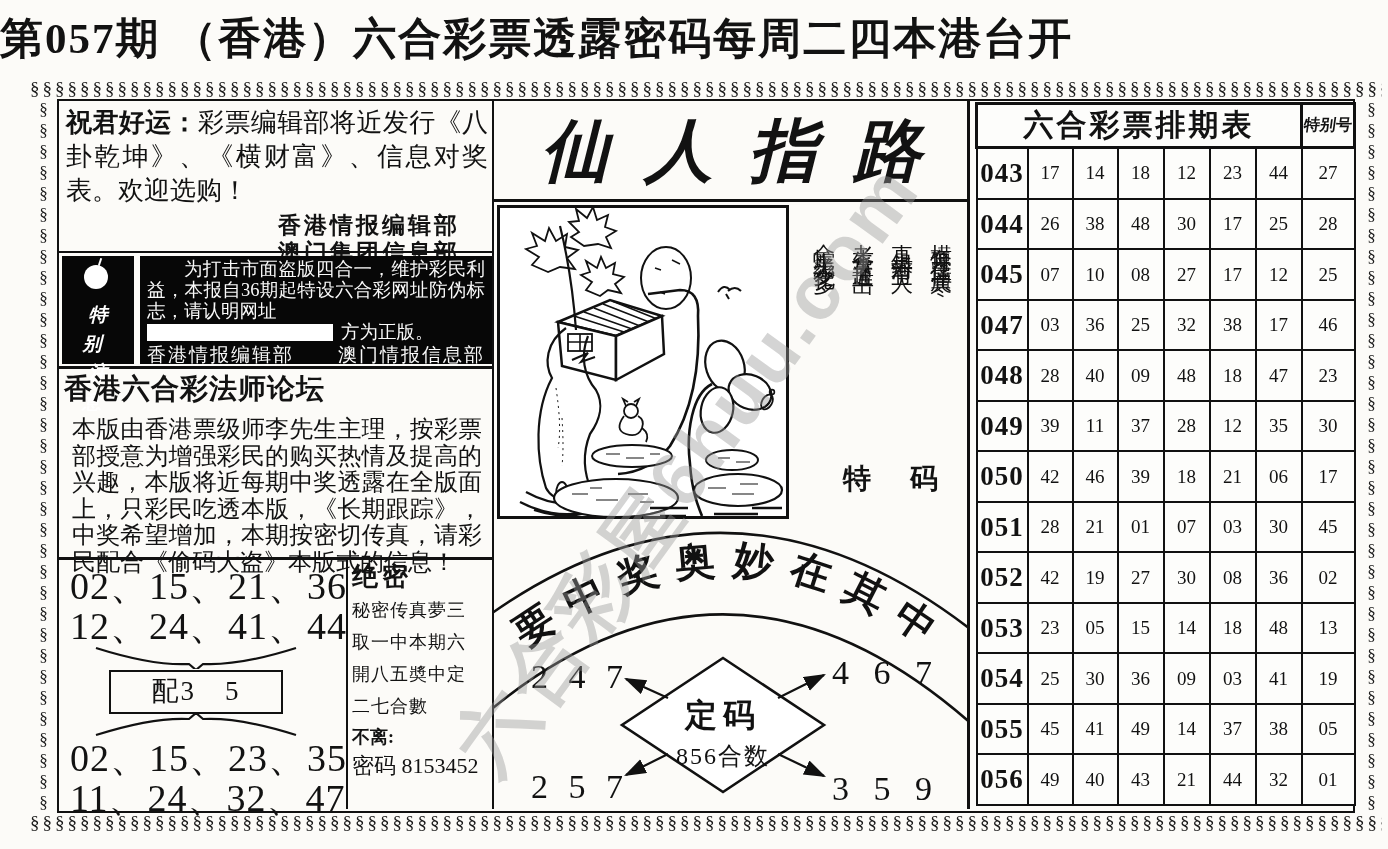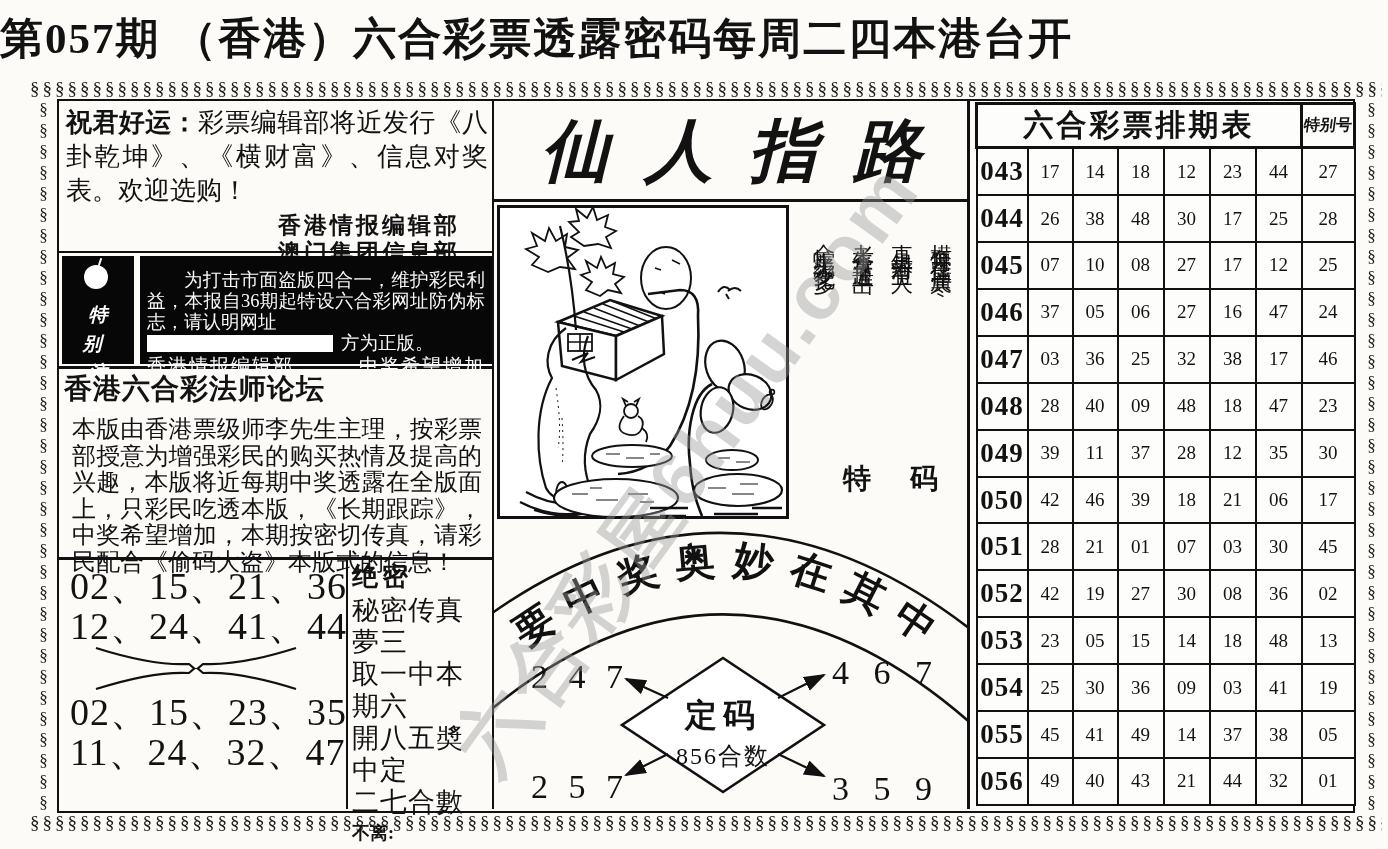--- a/index.html
+++ b/index.html
@@ -35,38 +35,38 @@
          letter-spacing:3px;padding-right:28px;}
   .sign:first-of-type{margin-top:4px;}
 
   .notice-label{left:62px;top:256px;width:72px;height:108px;background:#070707;color:#fff;}
   .bulb{position:absolute;left:18px;top:2px;width:30px;height:34px;}
   .bulb .cord{position:absolute;left:19px;top:0;width:2px;height:8px;background:#fff;transform:rotate(18deg);}
   .bulb .glass{position:absolute;left:4px;top:7px;width:24px;height:24px;border-radius:50%;background:#fff;}
   .notice-label .chars{position:absolute;left:0;top:44px;width:72px;text-align:center;
         font-size:19px;line-height:29px;letter-spacing:12px;text-indent:12px;font-weight:700;font-style:italic;}
   .notice-body{left:140px;top:256px;width:352px;height:108px;background:#070707;color:#fafafa;
-        padding:14px 7px 2px;box-sizing:border-box;font-size:18.5px;line-height:21px;text-align:justify;}
+        padding:3px 7px 2px;box-sizing:border-box;font-size:18.5px;line-height:21px;text-align:justify;}
   .notice-body p{margin:0;text-indent:2em;}
   .redact{display:inline-block;width:186px;height:17px;background:#fff;vertical-align:-3px;margin-right:8px;}
   .depts{display:flex;justify-content:space-between;font-size:19px;letter-spacing:2px;margin-top:1px;}
 
   .forum{left:64px;top:370px;width:426px;}
   .forum h3{margin:0 0 4px;font-size:28px;letter-spacing:1px;}
   .forum p{margin:8px;font-size:24px;line-height:26.5px;text-align:justify;}
 
   .numbers-box{left:70px;top:566px;width:252px;text-align:center;}
   .numline{font-size:38px;line-height:40px;letter-spacing:1px;white-space:nowrap;}
   .brace{display:block;margin:-1px auto 0;}
   .pair-box{width:170px;margin:1px auto;border:2px solid #111;font-size:27px;
             padding:1px 0 3px;letter-spacing:2px;}
 
   .secret{left:352px;top:560px;width:138px;}
   .secret .hd{text-align:left;font-size:26px;font-weight:900;line-height:34px;letter-spacing:4px;}
-  .secret .ln{font-size:27px;line-height:32px;letter-spacing:1px;}
+  .secret .ln{font-size:18px;line-height:32px;letter-spacing:1px;}
   .secret .bold{font-size:18px;font-weight:900;line-height:30px;}
   .secret .code{font-size:22px;line-height:28px;}
 
   
   .masthead{left:496px;top:104px;width:470px;height:94px;display:flex;align-items:center;
             justify-content:center;font-size:68px;font-weight:900;letter-spacing:36px;
             text-indent:36px;font-style:italic;}
   .scene{left:497px;top:205px;width:292px;height:314px;border:3px solid #111;box-sizing:border-box;background:#fff;}
   .poem{left:793px;top:226px;width:172px;height:310px;writing-mode:vertical-rl;
         font-size:22px;letter-spacing:5px;}
@@ -127,35 +127,36 @@
     <div class="chars">
       <div>特别</div>
       <div>注意</div>
     </div>
   </div>
   <div class="abs notice-body">
     <p><span>为打击市面盗版四合一，维护彩民利益，本报自36期起特设六合彩网址防伪标志，请认明网址</span><br>
       <span class="redact"></span><span>方为正版。</span></p>
     <div class="depts">
       <span>香港情报编辑部</span>
-      <span>中奖希望增加</span>
+      <span>澳门情报信息部</span>
     </div>
   </div>
 
   <section class="abs forum">
     <h3>香港六合彩法师论坛</h3>
     <p>本版由香港票级师李先生主理，按彩票部授意为增强彩民的购买热情及提高的兴趣，本版将近每期中奖透露在全版面上，只彩民吃透本版，《长期跟踪》，中奖希望增加，本期按密切传真，请彩民配合《偷码大盗》本版式的信息！</p>
   </section>
 
   <section class="abs numbers-box">
     <div class="numline">02、15、21、36</div>
     <div class="numline">12、24、41、44</div>
     <svg class="brace" width="210" height="24" viewBox="0 0 210 24">
       <path d="M5,3 Q62,21 98,19 L105,25 L112,19 Q148,21 205,3" fill="none" stroke="#111" stroke-width="2.2"></path>
     </svg>
+    <div class="pair-box">配3　5</div>
     <svg class="brace" width="210" height="24" viewBox="0 0 210 24">
       <path d="M5,21 Q62,3 98,5 L105,-1 L112,5 Q148,3 205,21" fill="none" stroke="#111" stroke-width="2.2"></path>
     </svg>
     <div class="numline">02、15、23、35</div>
     <div class="numline">11、24、32、47</div>
   </section>
 
   <section class="abs secret">
     <div class="hd">绝密</div>
     <div class="ln">秘密传真夢三</div>
@@ -293,30 +294,20 @@
             <td class="period">045</td>
             <td class="num">07</td>
             <td class="num">10</td>
             <td class="num">08</td>
             <td class="num">27</td>
             <td class="num">17</td>
             <td class="num">12</td>
             <td class="special">25</td>
           </tr>
           <tr>
-            <td class="period">046</td>
-            <td class="num">37</td>
-            <td class="num">05</td>
-            <td class="num">06</td>
-            <td class="num">27</td>
-            <td class="num">16</td>
-            <td class="num">47</td>
-            <td class="special">24</td>
-          </tr>
-          <tr>
             <td class="period">047</td>
             <td class="num">03</td>
             <td class="num">36</td>
             <td class="num">25</td>
             <td class="num">32</td>
             <td class="num">38</td>
             <td class="num">17</td>
             <td class="special">46</td>
           </tr>
           <tr>

